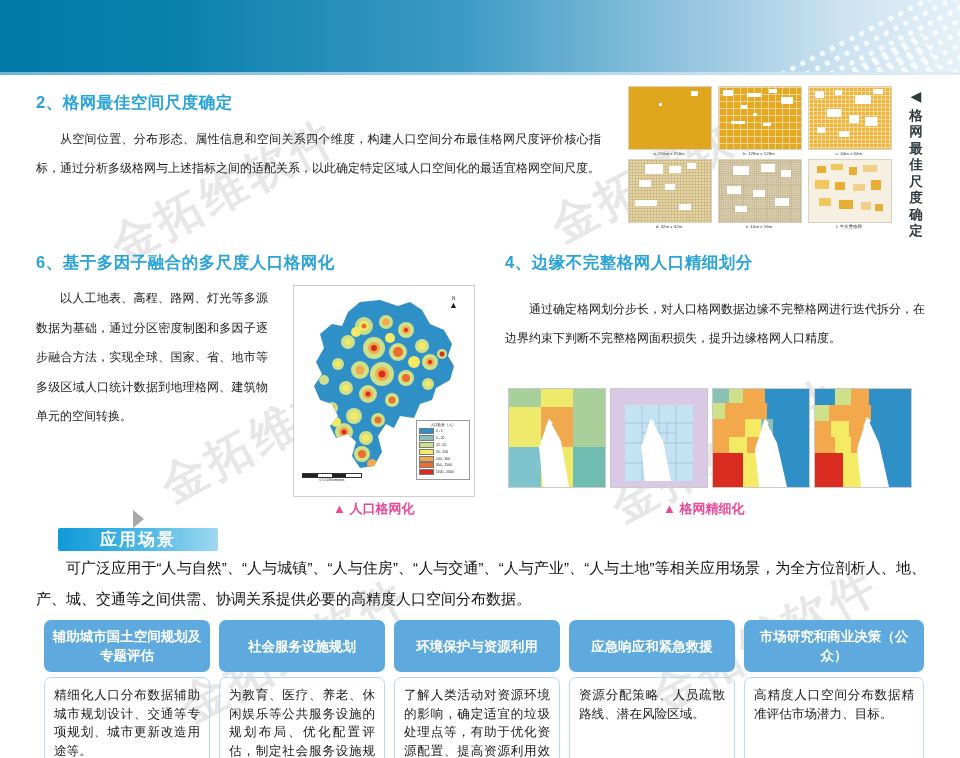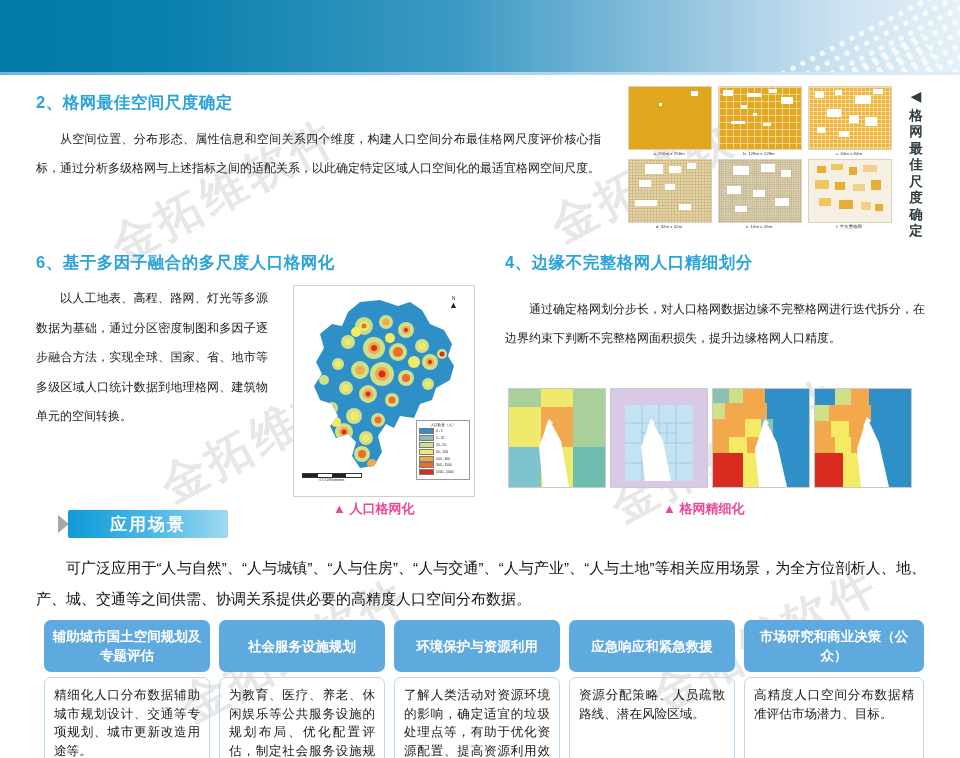--- a/index.html
+++ b/index.html
@@ -108,21 +108,21 @@
 
   .fig-cap{
     position:absolute;font-size:13px;color:#ec4899;font-weight:bold;white-space:nowrap;
   }
 
   
   .panels{position:absolute;left:508px;top:388px;display:flex;gap:4px;}
   .panel{width:96px;height:98px;border:1px solid #cbcbcb;position:relative;overflow:hidden;background:#fff;}
 
   
-  .banner-wrap{position:absolute;left:58px;top:510px;height:28px;display:flex;align-items:center;}
+  .banner-wrap{position:absolute;left:58px;top:510px;height:28px;display:flex;align-items:center;flex-direction:column;}
   .banner-arrow{
     width:0;height:0;border-top:9px solid transparent;border-bottom:9px solid transparent;
     border-left:11px solid #a8a8a8;margin-right:-1px;
   }
   .banner{
     height:28px;min-width:124px;padding:0 18px;
     background:linear-gradient(90deg,#0f9ad8 0%,#4fb8e5 55%,#9fd9f1 100%);
     display:flex;align-items:center;justify-content:center;
     color:#ffffff;font-size:17px;font-weight:bold;letter-spacing:2px;
     border-radius:2px;

